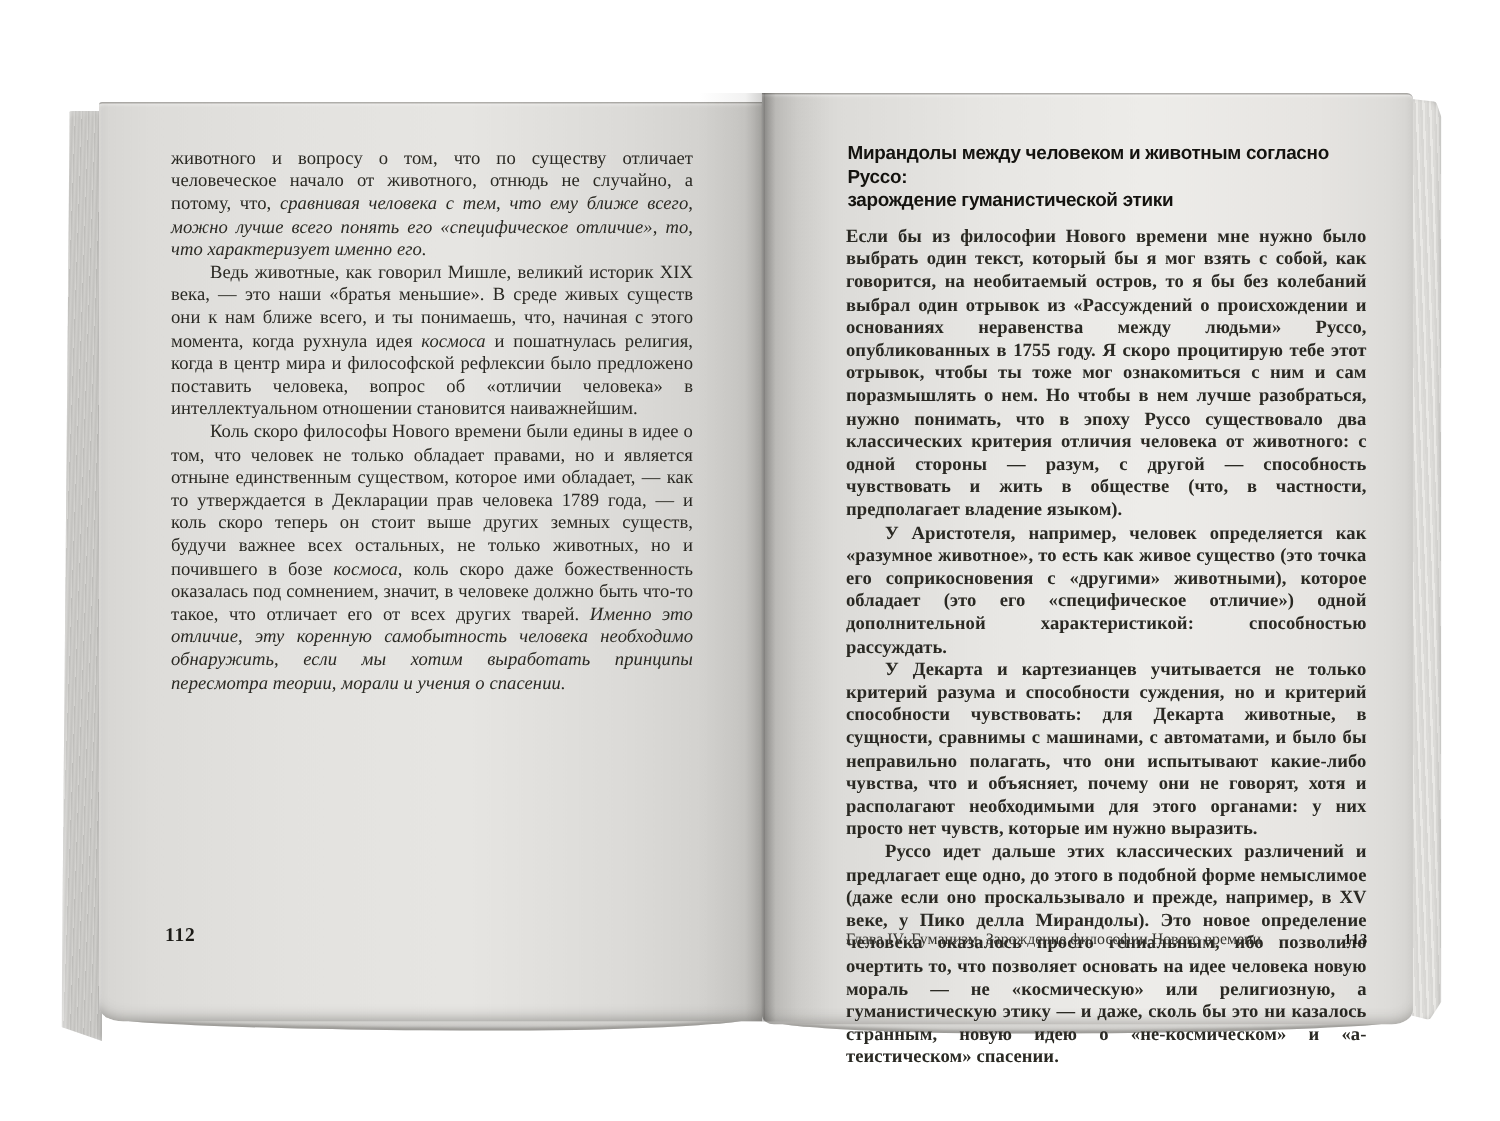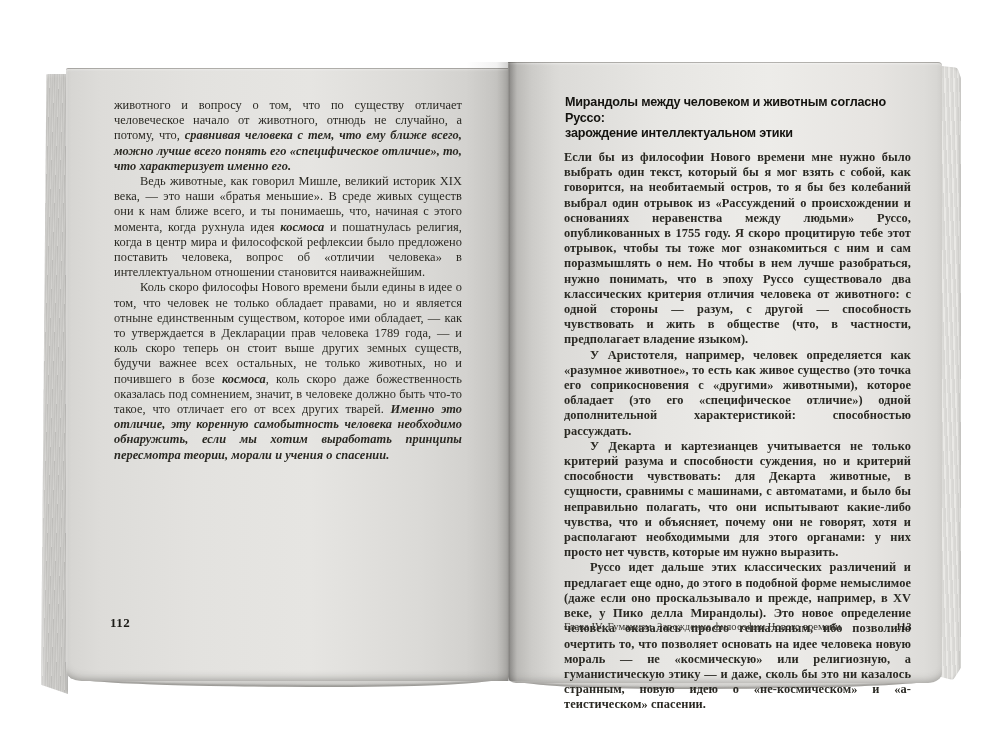--- a/index.html
+++ b/index.html
@@ -59,21 +59,21 @@
       rgba(90,88,84,.14) 58%,rgba(90,88,84,.04) 75%,rgba(90,88,84,0) 100%);
   }
   
   .body-text{
     position:absolute;text-align:justify;color:#2a2923;
     font-size:12.4px;line-height:15.2px;letter-spacing:.05px;
     hyphens:auto;-webkit-hyphens:auto;
   }
   .body-text p{margin:0;text-indent:26px;}
   .body-text p.noindent{text-indent:0;}
-  .body-text i{font-style:italic;font-weight:bold;}
+  .body-text i{font-style:italic;}
   .text-left{left:48px;top:29px;width:348px;}
   .text-right{left:56px;top:87px;width:347px;font-weight:bold;}
   .heading{
     position:absolute;left:57px;top:32px;width:352px;margin:0;
     font-family:"Liberation Sans","DejaVu Sans",sans-serif;
     font-size:12.6px;line-height:15.5px;font-weight:700;color:#14130f;letter-spacing:-.2px;
   }
   .heading .hl{display:block;}
   .pagenum{font-weight:700;color:#1c1b17;}
   .pagenum-left{
@@ -102,21 +102,21 @@
       <p class="noindent"><span>животного и вопросу о том, что по существу отличает человеческое начало от животного, отнюдь не случайно, а потому, что, </span><i>сравнивая человека с тем, что ему ближе всего, можно лучше всего понять его «специфическое отличие», то, что характеризует именно его.</i></p>
       <p><span>Ведь животные, как говорил Мишле, великий историк XIX века, — это наши «братья меньшие». В среде живых существ они к нам ближе всего, и ты понимаешь, что, начиная с этого момента, когда рухнула идея </span><i>космоса</i><span> и пошатнулась религия, когда в центр мира и философской рефлексии было предложено поставить человека, вопрос об «отличии человека» в интеллектуальном отношении становится наиважнейшим.</span></p>
       <p><span>Коль скоро философы Нового времени были едины в идее о том, что человек не только обладает правами, но и является отныне единственным существом, которое ими обладает, — как то утверждается в Декларации прав человека 1789 года, — и коль скоро теперь он стоит выше других земных существ, будучи важнее всех остальных, не только животных, но и почившего в бозе </span><i>космоса</i><span>, коль скоро даже божественность оказалась под сомнением, значит, в человеке должно быть что-то такое, что отличает его от всех других тварей. </span><i>Именно это отличие, эту коренную самобытность человека необходимо обнаружить, если мы хотим выработать принципы пересмотра теории, морали и учения о спасении.</i></p>
     </div>
     <div class="pagenum pagenum-left">112</div>
   </div>
 
   <div class="page page-right">
     <h2 class="heading">
       <span class="hl">Мирандолы между человеком и животным согласно Руссо:</span>
-      <span class="hl">зарождение интеллектуальном этики</span>
+      <span class="hl">зарождение гуманистической этики</span>
     </h2>
     <div class="body-text text-right">
       <p class="noindent"><span>Если бы из философии Нового времени мне нужно было выбрать один текст, который бы я мог взять с собой, как говорится, на необитаемый остров, то я бы без колебаний выбрал один отрывок из «Рассуждений о происхождении и основаниях неравенства между людьми» Руссо, опубликованных в 1755 году. Я скоро процитирую тебе этот отрывок, чтобы ты тоже мог ознакомиться с ним и сам поразмышлять о нем. Но чтобы в нем лучше разобраться, нужно понимать, что в эпоху Руссо существовало два классических критерия отличия человека от животного: с одной стороны — разум, с другой — способность чувствовать и жить в обществе (что, в частности, предполагает владение языком).</span></p>
       <p><span>У Аристотеля, например, человек определяется как «разумное животное», то есть как живое существо (это точка его соприкосновения с «другими» животными), которое обладает (это его «специфическое отличие») одной дополнительной характеристикой: способностью рассуждать.</span></p>
       <p><span>У Декарта и картезианцев учитывается не только критерий разума и способности суждения, но и критерий способности чувствовать: для Декарта животные, в сущности, сравнимы с машинами, с автоматами, и было бы неправильно полагать, что они испытывают какие-либо чувства, что и объясняет, почему они не говорят, хотя и располагают необходимыми для этого органами: у них просто нет чувств, которые им нужно выразить.</span></p>
       <p><span>Руссо идет дальше этих классических различений и предлагает еще одно, до этого в подобной форме немыслимое (даже если оно проскальзывало и прежде, например, в XV веке, у Пико делла Мирандолы). Это новое определение человека оказалось просто гениальным, ибо позволило очертить то, что позволяет основать на идее человека новую мораль — не «космическую» или религиозную, а гуманистическую этику — и даже, сколь бы это ни казалось странным, новую идею о «не-космическом» и «а-теистическом» спасении.</span></p>
     </div>
     <div class="footer">
       <span>Глава IV:  Гуманизм. Зарождение философии Нового времени</span>
       <span class="pagenum">113</span>

